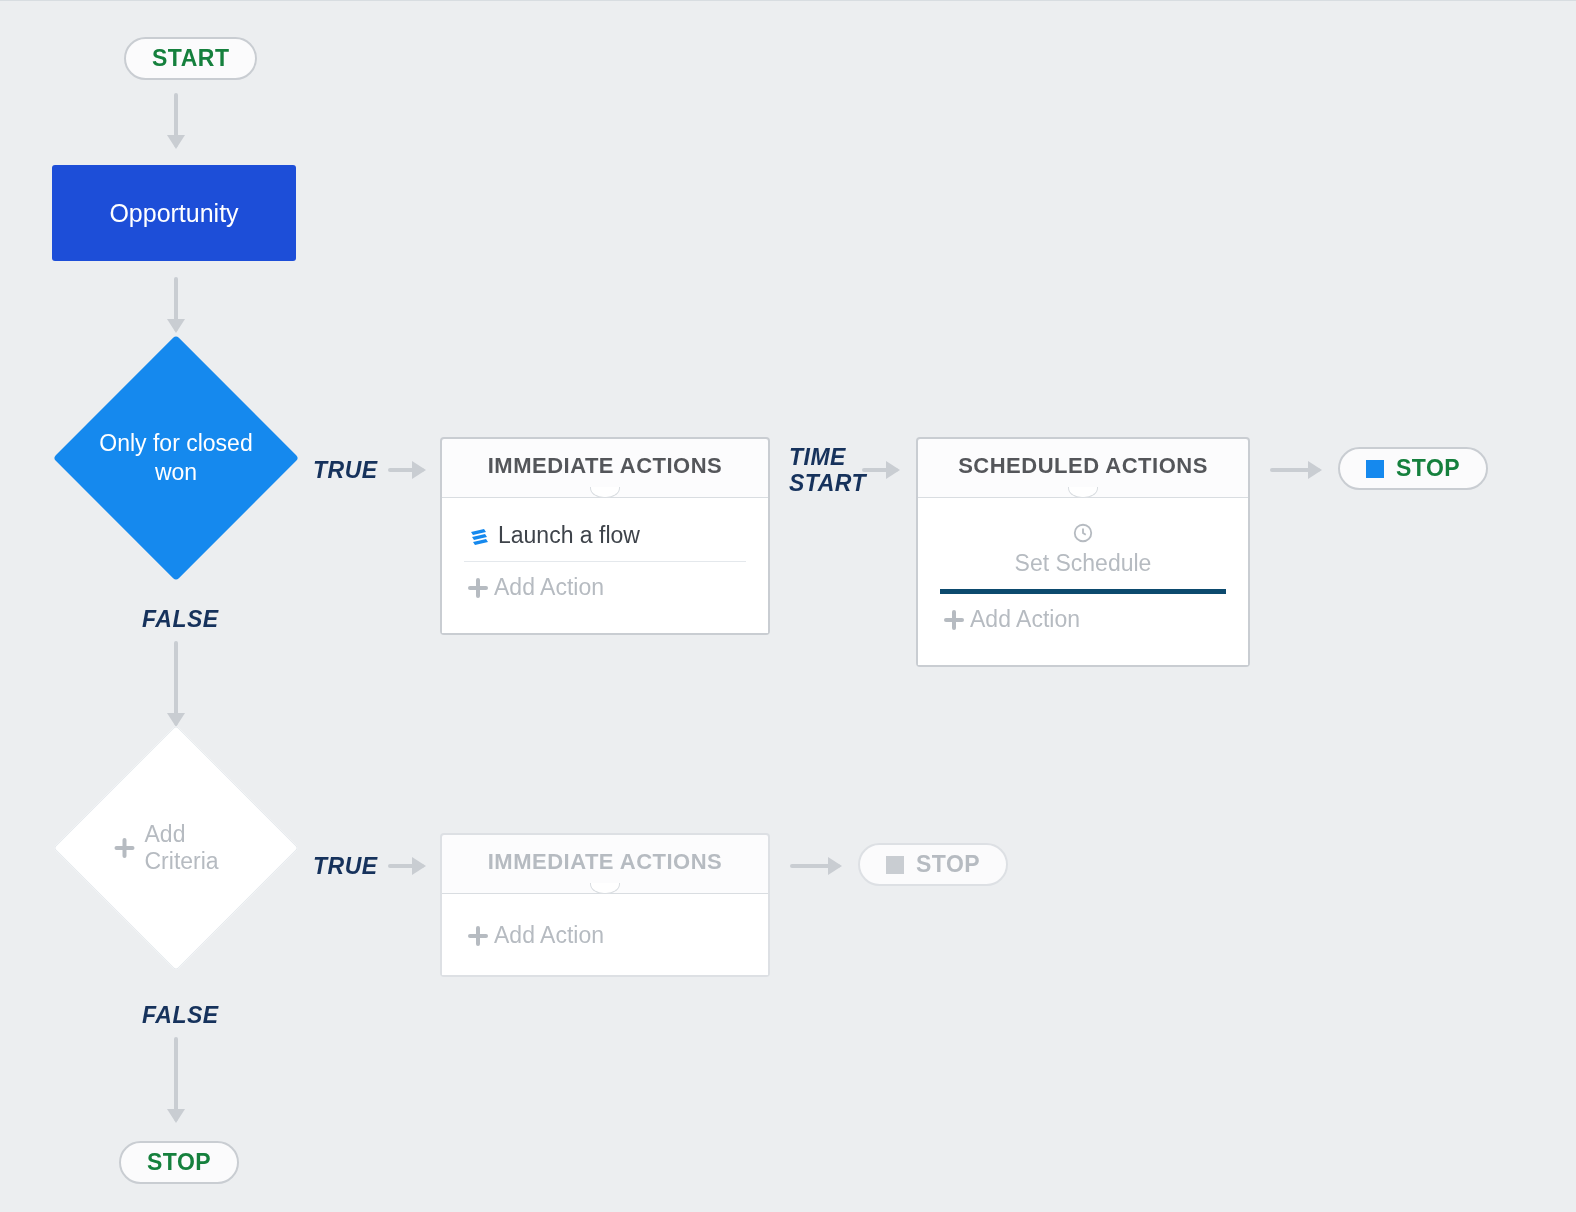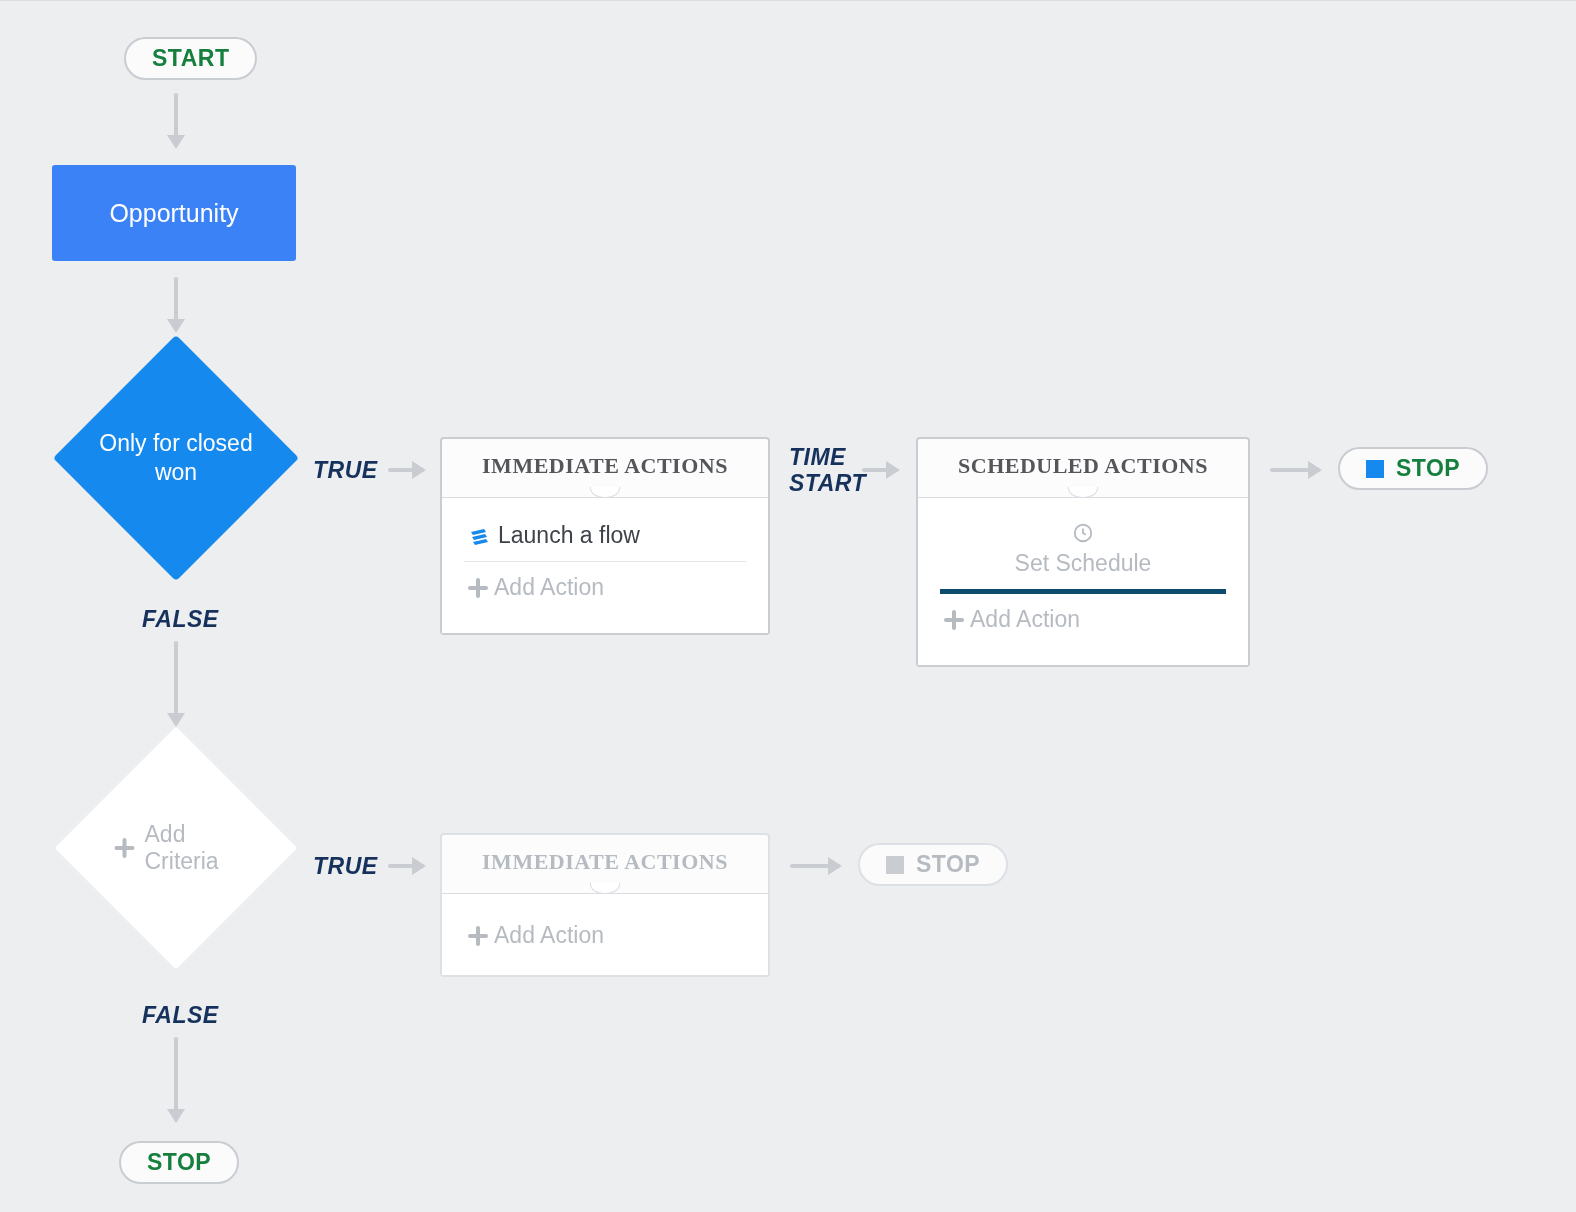--- a/index.html
+++ b/index.html
@@ -37,21 +37,21 @@
   .pill .square {
     width: 18px; height: 18px;
     background: #1589ee;
   }
   .pill.muted .square { background: #c9cdd2; }
   .pill.muted { color: #b6bbc1; border-color: #dde0e4; }
 
   
   .object-box {
     position: absolute;
-    background: #3b82f6;
+    background: #1d4ed8;
     color: #fff;
     display: flex;
     align-items: center;
     justify-content: center;
     font-size: 25px;
     font-weight: 400;
     border-radius: 3px;
   }
 
   
@@ -146,21 +146,20 @@
   }
   .panel.muted { border-color: #dde0e4; }
   .panel-header {
     text-align: center;
     color: #54565a;
     font-size: 22px;
     font-weight: 600;
     letter-spacing: 0.5px;
     padding: 14px 10px 18px;
     position: relative;
-    font-family: Liberation Serif, serif;
   }
   .panel-header::after {
     
     content: "";
     position: absolute;
     left: 50%; bottom: -1px;
     transform: translateX(-50%);
     width: 28px; height: 10px;
     background: #fff;
     border: 1.5px solid #d9dde1;

